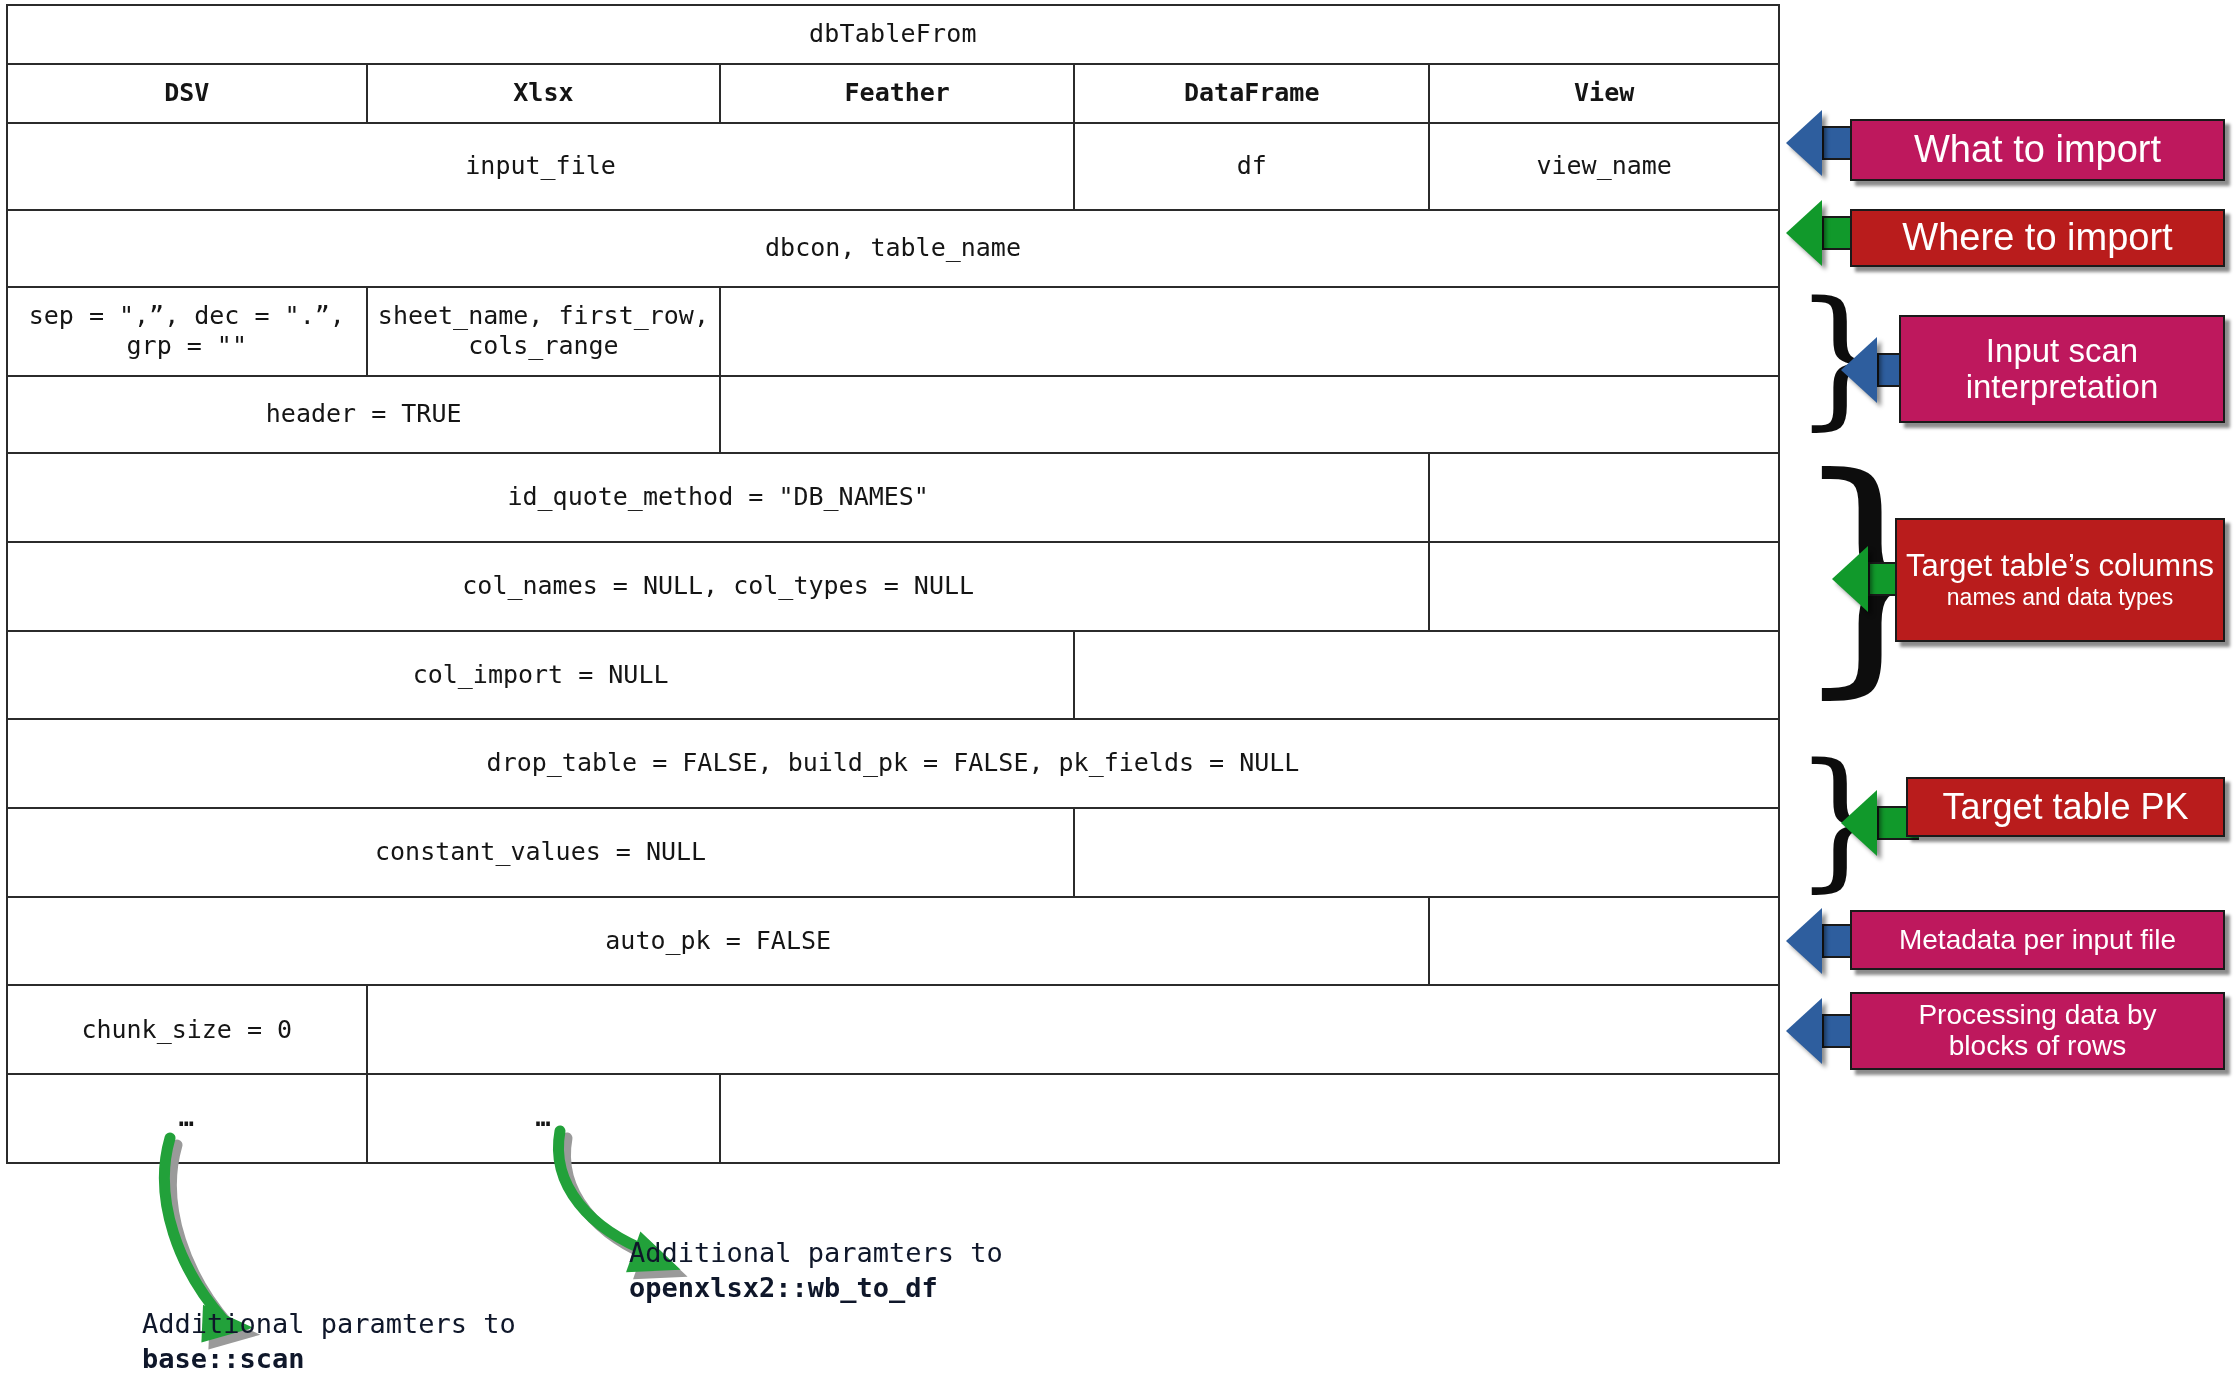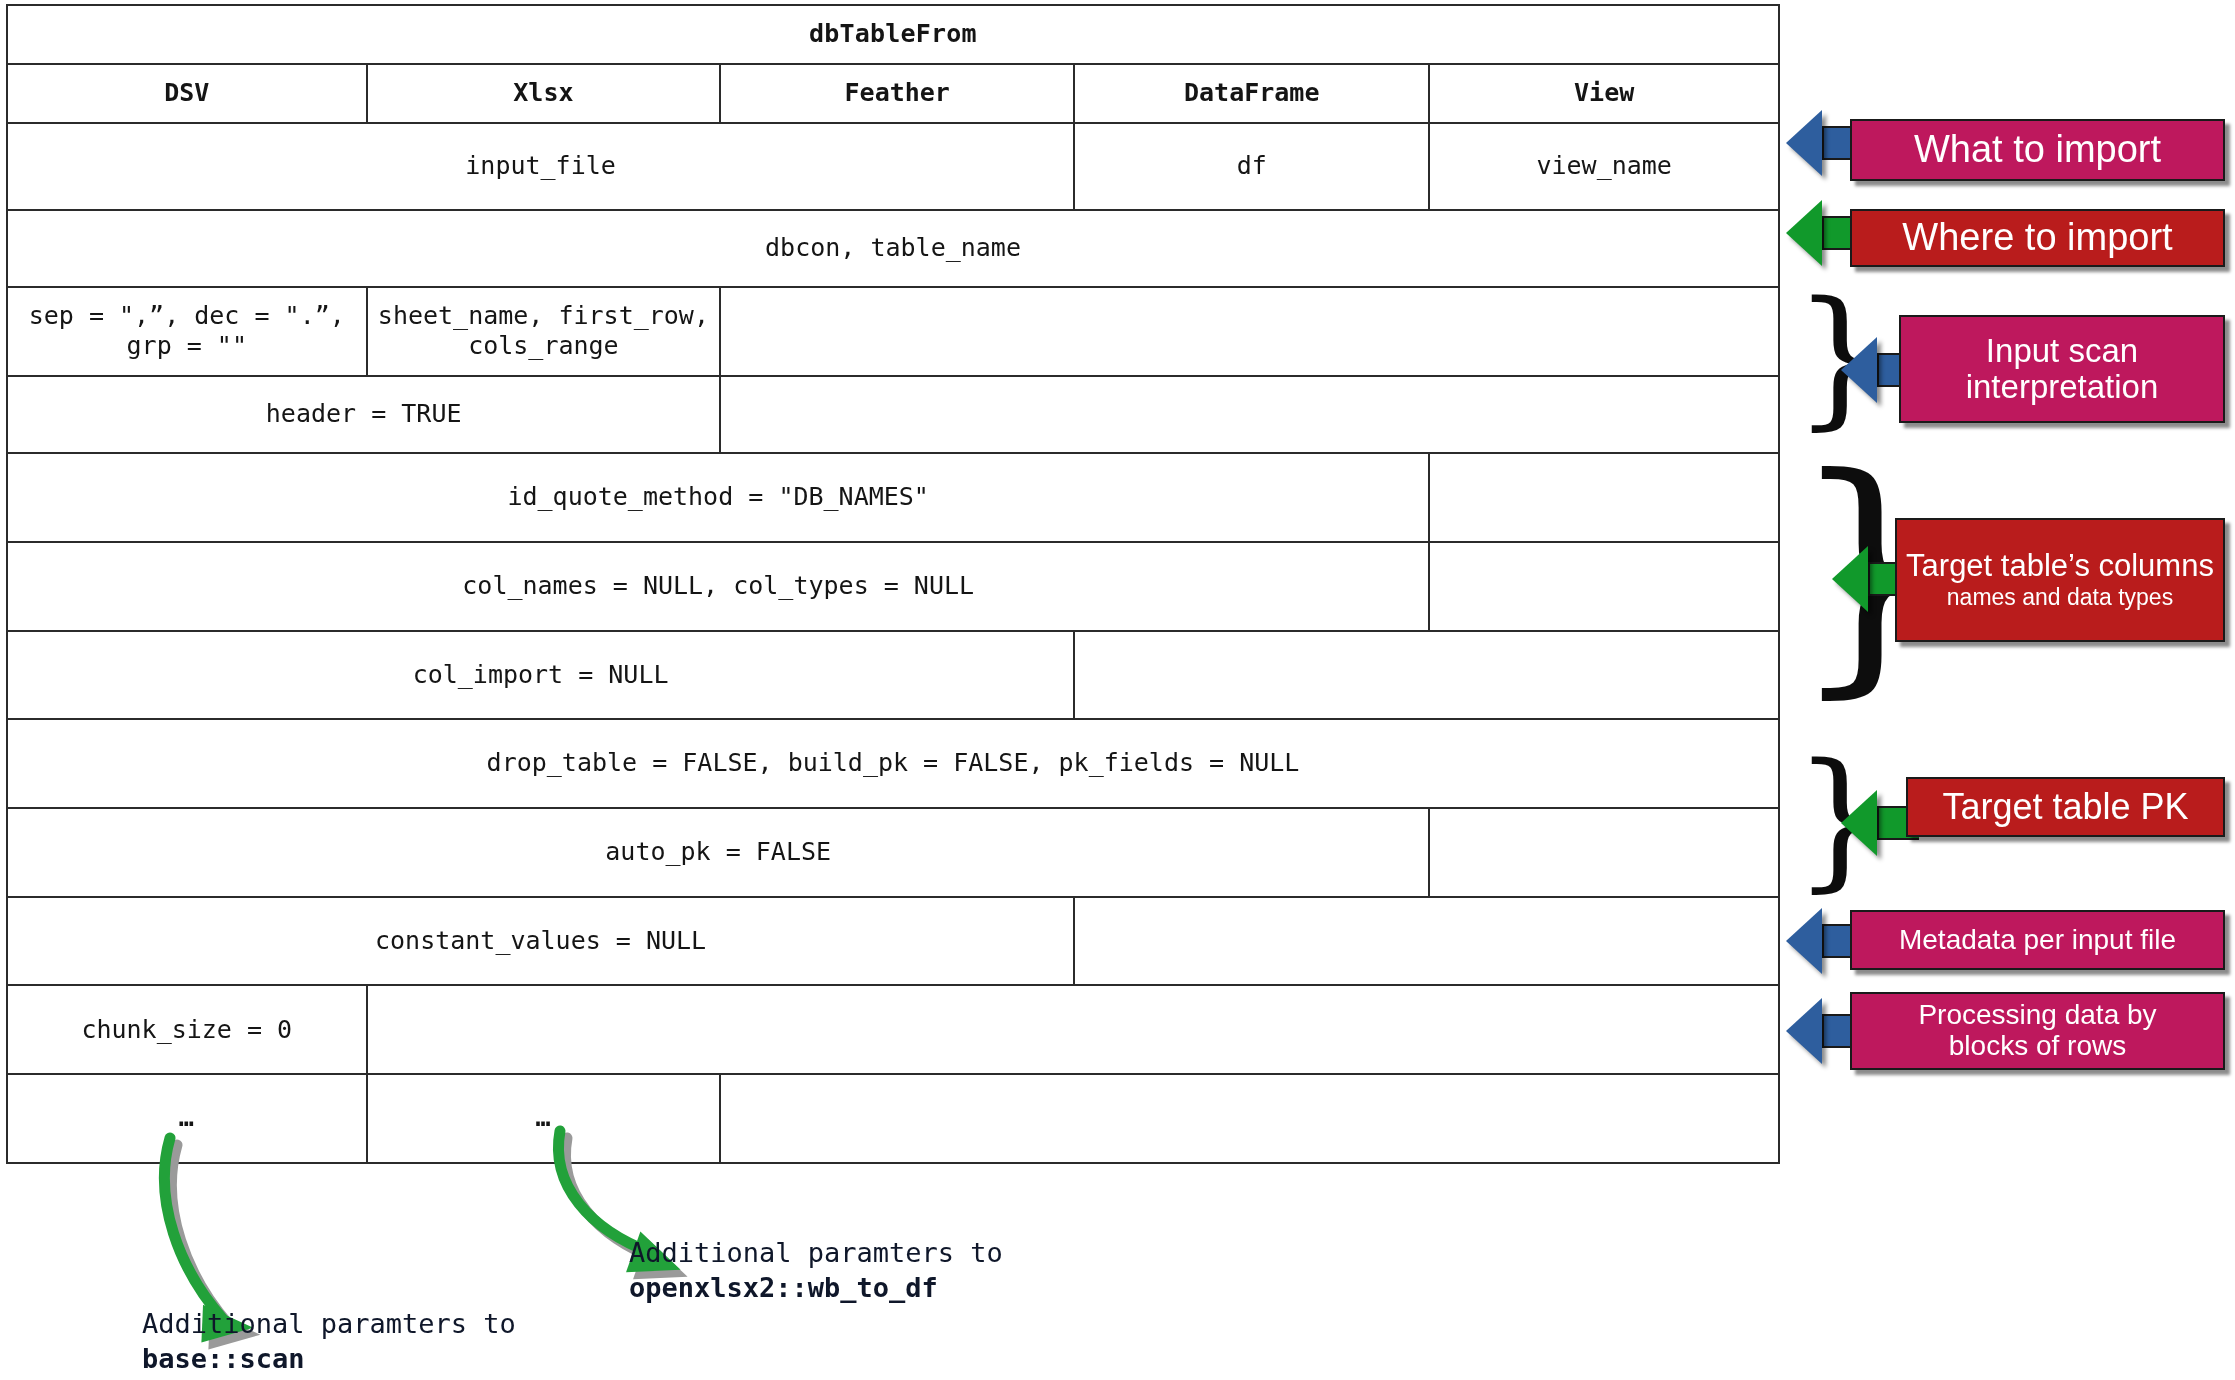--- a/index.html
+++ b/index.html
@@ -13,21 +13,21 @@
     border:2px solid #2b2b2b;
     text-align:center;
     vertical-align:middle;
     font-family:"DejaVu Sans Mono",monospace;
     font-size:25px;
     color:#151515;
     background:#ffffff;
     padding:2px 6px;
     line-height:1.22;
   }
-  td.title-cell{font-family:"DejaVu Sans",sans-serif;font-weight:bold;font-size:27px;letter-spacing:.2px;margin-top:35px;}
+  td.title-cell{font-family:"DejaVu Sans",sans-serif;font-weight:normal;font-size:27px;letter-spacing:.2px;margin-top:35px;}
   td.head-cell{font-family:"DejaVu Sans Mono",monospace;font-weight:bold;font-size:28px;}
   td.gray{background:#808080;}
   td.dots{font-family:"DejaVu Sans",sans-serif;font-weight:bold;font-size:30px;letter-spacing:1px;}
 
   
   .callout{
     position:absolute;
     box-sizing:border-box;
     border:2px solid #1a1a1a;
     color:#ffffff;
@@ -126,26 +126,26 @@
           <td colspan="1" class="gray" style="height: 72px;"></td>
         </tr>
         <tr>
           <td colspan="3" style="height: 72px;">col_import = NULL</td>
           <td colspan="2" class="gray" style="height: 72px;"></td>
         </tr>
         <tr>
           <td colspan="5" style="height: 72px;">drop_table = FALSE, build_pk = FALSE, pk_fields = NULL</td>
         </tr>
         <tr>
+          <td colspan="3" style="height: 72px;">constant_values = NULL</td>
+          <td colspan="2" class="gray" style="height: 72px;"></td>
+        </tr>
+        <tr>
           <td colspan="4" style="height: 72px;">auto_pk = FALSE</td>
           <td colspan="1" class="gray" style="height: 72px;"></td>
-        </tr>
-        <tr>
-          <td colspan="3" style="height: 72px;">constant_values = NULL</td>
-          <td colspan="2" class="gray" style="height: 72px;"></td>
         </tr>
         <tr>
           <td colspan="1" style="height: 72px;">chunk_size = 0</td>
           <td colspan="4" class="gray" style="height: 72px;"></td>
         </tr>
         <tr>
           <td colspan="1" class="dots" style="height: 72px;">…</td>
           <td colspan="1" class="dots" style="height: 72px;">…</td>
           <td colspan="3" class="gray" style="height: 72px;"></td>
         </tr>

